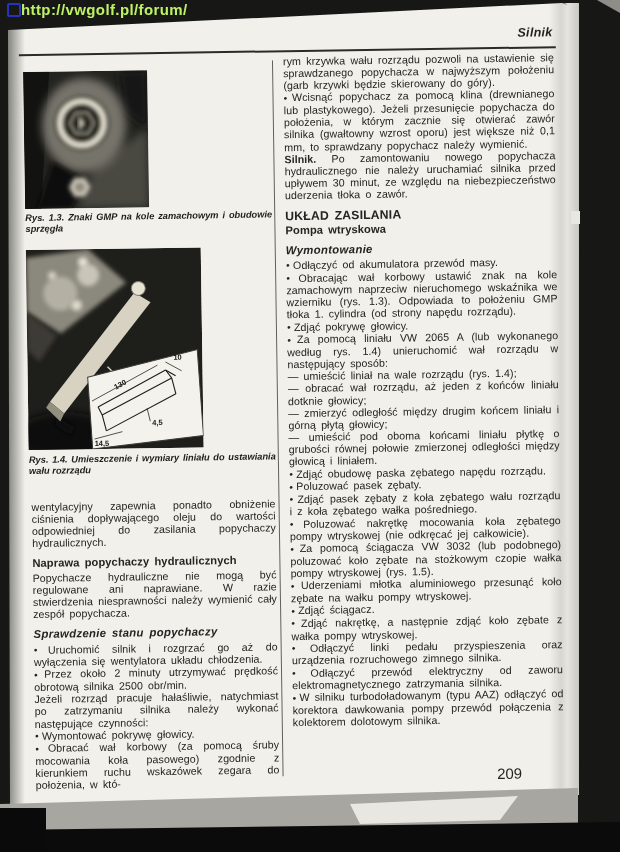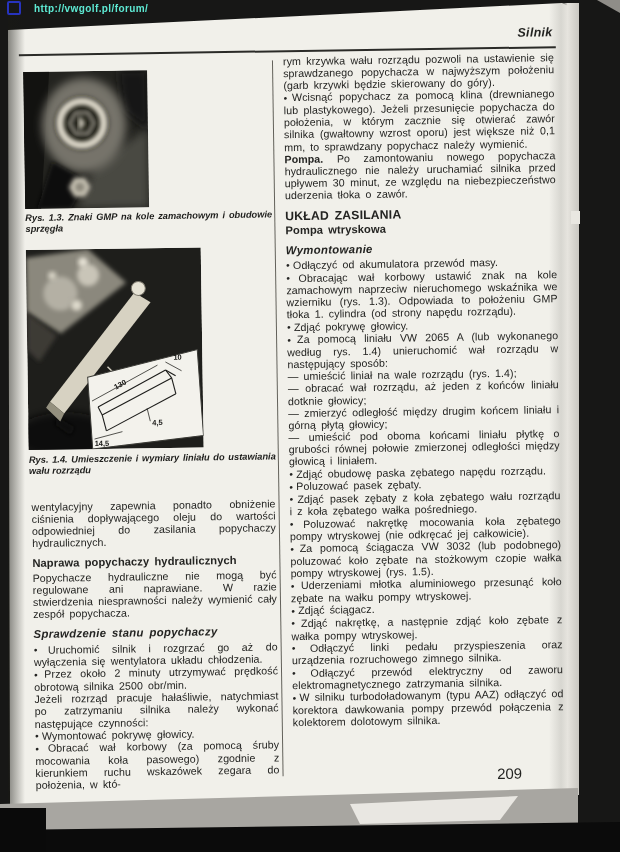--- a/index.html
+++ b/index.html
@@ -14,22 +14,22 @@
   .stack{position:absolute;left:0;top:788px;width:620px;height:48px;background:#a8a6a1;
         clip-path:polygon(0 16px,578px 0,578px 40px,0 48px);}
   .stack-hi{position:absolute;left:350px;top:796px;width:176px;height:30px;background:#e9e7e2;
         clip-path:polygon(0 8px,168px 0,150px 24px,10px 28px);}
   .bottom-black{position:absolute;left:0;top:822px;width:620px;height:30px;background:#0b0b0b;
         clip-path:polygon(0 8px,620px 0,620px 30px,0 30px);}
   .bl-block{position:absolute;left:0;top:808px;width:46px;height:44px;background:#0a0a0a;}
   .notch{position:absolute;left:571px;top:211px;width:9px;height:13px;background:#e9e7e1;}
   .corner-tab{position:absolute;left:597px;top:0;width:23px;height:13px;background:#8f8d88;
         clip-path:polygon(0 0,23px 0,23px 13px);}
-  .watermark{position:absolute;left:7px;top:1px;display:flex;align-items:center;gap:13px;
-        color:#5eead4;font-weight:700;font-size:10px;letter-spacing:.4px;}
+  .watermark{position:absolute;left:7px;top:1px;display:flex;align-items:center;gap:0;
+        color:#bef264;font-weight:700;font-size:15px;letter-spacing:.4px;}
   .wm-icon{display:inline-block;width:10px;height:10px;border:2px solid #2733bd;border-radius:2px;}
 
   .content{position:absolute;inset:0;transform:rotate(-.85deg);transform-origin:300px 400px;color:#242422;}
   .head{position:absolute;left:380px;top:29px;width:178px;text-align:right;
         font-style:italic;font-weight:700;font-size:12.5px;letter-spacing:.3px;}
   .head-rule{position:absolute;left:24px;top:50px;width:537px;height:2px;background:#2b2b28;}
   .divider{position:absolute;left:277px;top:60px;width:1px;height:716px;background:#63615b;}
 
   .fig{position:absolute;display:block;}
   .fig13{left:28px;top:68px;}
@@ -151,21 +151,21 @@
     <p class="bl">Uruchomić silnik i rozgrzać go aż do wyłączenia się wentylatora układu chłodzenia.</p>
     <p class="bl">Przez około 2 minuty utrzymywać prędkość obrotową silnika 2500 obr/min.</p>
     <p>Jeżeli rozrząd pracuje hałaśliwie, natychmiast po zatrzymaniu silnika należy wykonać następujące czynności:</p>
     <p class="bl">Wymontować pokrywę głowicy.</p>
     <p class="bl">Obracać wał korbowy (za pomocą śruby mocowania koła pasowego) zgodnie z kierunkiem ruchu wskazówek zegara do położenia, w któ-</p>
   </div>
 
   <div class="col rcol">
     <p>rym krzywka wału rozrządu pozwoli na ustawienie się sprawdzanego popychacza w najwyższym położeniu (garb krzywki będzie skierowany do góry).</p>
     <p class="bl">Wcisnąć popychacz za pomocą klina (drewnianego lub plastykowego). Jeżeli przesunięcie popychacza do położenia, w którym zacznie się otwierać zawór silnika (gwałtowny wzrost oporu) jest większe niż 0,1 mm, to sprawdzany popychacz należy wymienić.</p>
-    <p><span class="nb">Pompa.</span><span> Po zamontowaniu nowego popychacza hydraulicznego nie należy uruchamiać silnika przed upływem 30 minut, ze względu na niebezpieczeństwo uderzenia tłoka o zawór.</span></p>
+    <p><span class="nb">Silnik.</span><span> Po zamontowaniu nowego popychacza hydraulicznego nie należy uruchamiać silnika przed upływem 30 minut, ze względu na niebezpieczeństwo uderzenia tłoka o zawór.</span></p>
     <div class="sec-t">UKŁAD ZASILANIA</div>
     <div class="sec-s">Pompa wtryskowa</div>
     <div class="h-it">Wymontowanie</div>
     <p class="bl">Odłączyć od akumulatora przewód masy.</p>
     <p class="bl">Obracając wał korbowy ustawić znak na kole zamachowym naprzeciw nieruchomego wskaźnika we wzierniku (rys. 1.3). Odpowiada to położeniu GMP tłoka 1. cylindra (od strony napędu rozrządu).</p>
     <p class="bl">Zdjąć pokrywę głowicy.</p>
     <p class="bl">Za pomocą liniału VW 2065 A (lub wykonanego według rys. 1.4) unieruchomić wał rozrządu w następujący sposób:</p>
     <p class="dash">— umieścić liniał na wale rozrządu (rys. 1.4);</p>
     <p class="dash">— obracać wał rozrządu, aż jeden z końców liniału dotknie głowicy;</p>
     <p class="dash">— zmierzyć odległość między drugim końcem liniału i górną płytą głowicy;</p>

